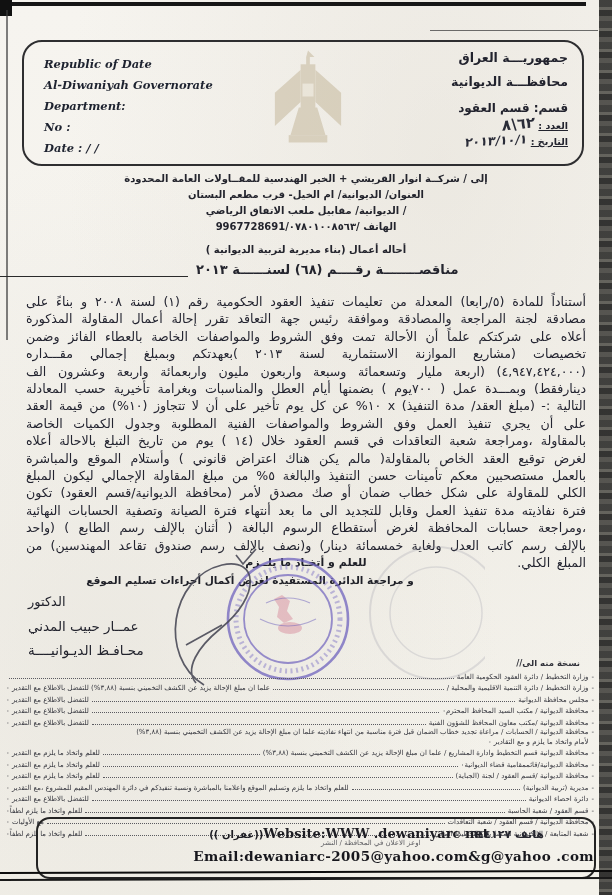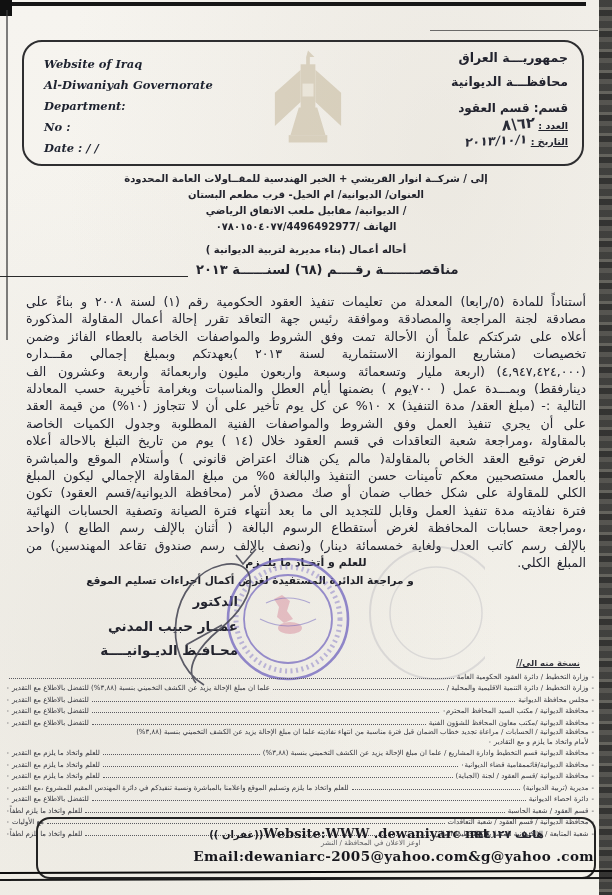--- a/index.html
+++ b/index.html
@@ -50,32 +50,32 @@
   
   .body-par{position:absolute;top:293px;left:26px;width:560px;direction:rtl;
     text-align:justify;text-align-last:right;font-size:12.6px;line-height:17.4px;
     word-spacing:2.5px;color:#232430;}
   .note1{position:absolute;top:556px;left:0;width:612px;text-align:center;direction:rtl;
     font-weight:bold;font-size:11px;color:#1f2028;}
   .note2{position:absolute;top:574px;left:30px;width:440px;text-align:center;direction:rtl;
     font-weight:bold;font-size:10.5px;color:#1f2028;}
 
   
-  .sig{position:absolute;top:594px;left:60px;width:178px;text-align:right;direction:rtl;
-    font-weight:bold;color:#23242e;}
+  .sig{position:absolute;top:594px;left:28px;width:178px;text-align:left;direction:rtl;
+    font-weight:normal;color:#23242e;}
   .sig .t{font-size:13px;margin-bottom:9px;}
   .sig .n{font-size:13.5px;margin-bottom:8px;}
   .sig .p{font-size:13.5px;letter-spacing:1px;}
 
   .marks-svg{position:absolute;top:533px;left:140px;width:345px;height:165px;}
 
   
   .dist{position:absolute;top:659px;right:18px;left:6px;direction:rtl;font-size:7px;
     line-height:9.5px;color:#33343c;}
-  .dist-header{font-weight:bold;font-size:8.5px;text-decoration:underline;margin:0 14px 2px 0;}
+  .dist-header{font-weight:bold;font-size:8.5px;margin:0 14px 2px 0;}
   .dist-row{display:flex;direction:rtl;align-items:baseline;}
   .d-dash{margin-left:3px;}
   .d-dest{white-space:normal;}
   .d-dots{flex:1;min-width:10px;border-bottom:1.3px dotted #5a5a60;margin:0 3px;height:7px;}
   .d-note{white-space:nowrap;}
   .d-indent{margin-right:168px;opacity:.85;}
 
   
   .footer-box{position:absolute;top:817px;left:36px;width:556px;height:58px;
     border:2px solid #232323;border-radius:14px;}
@@ -95,21 +95,21 @@
 <div class="page">
 
   <div class="top-scan-line"></div>
   <div class="corner-mark"></div>
   <div class="left-scan-line"></div>
   <div class="right-strip"></div>
   <div class="dash-top-right"></div>
 
   <div class="header-box">
     <div class="hdr-en">
-      <div>Website of Iraq</div>
+      <div>Republic of Date</div>
       <div>Al-Diwaniyah Governorate</div>
       <div>Department:</div>
       <div>No :</div>
       <div>Date :    /    /</div>
     </div>
 
     <div class="hdr-eagle">
       <svg width="92" height="112" viewBox="0 0 100 120">
         <g fill="#b9a987" opacity="0.85">
           <path d="M50 4 L57 11 L52 11 L52 20 L48 20 L48 11 Z"></path>
@@ -135,21 +135,21 @@
         <span class="lbl">التاريخ :</span>
         <span class="hand date">٢٠١٣/١٠/١</span>
       </div>
     </div>
   </div>
 
   <div class="recipient">
     <div>إلى / شركــة انوار القريشي + الخير الهندسية للمقــاولات العامة المحدودة</div>
     <div>العنوان/ الديوانية/ ام الخيل- قرب مطعم البستان</div>
     <div>/ الديوانية/ مقابيل ملعب الاتفاق الرياضي</div>
-    <div>الهاتف /٠٧٨٠١٥٠٤٠٧٧/4496492977</div>
+    <div>الهاتف /9967728691/٠٧٨٠١٠٠٨٥٦٣</div>
     <div class="r5">أحاله أعمال (بناء مديرية لتربية الديوانية )</div>
   </div>
 
   <div class="tender-row">
     <div class="tender-rule"></div>
     <div class="tender-text">مناقصــــــــة رقــــم (٦٨) لسنــــــة ٢٠١٣</div>
     <div class="tender-spacer"></div>
   </div>
 
   <div class="body-par">أستناداً للمادة (٥/رابعا) المعدلة من تعليمات تنفيذ العقود الحكومية رقم (١) لسنة ٢٠٠٨ و بناءً على مصادقة لجنة المراجعة والمصادقة وموافقة رئيس جهة التعاقد تقرر إحالة أعمال المقاولة المذكورة أعلاه على شركتكم علماً أن الأحالة تمت وفق الشروط والمواصفات الخاصة بالعطاء الفائز وضمن تخصيصات (مشاريع الموازنة الاستثمارية لسنة ٢٠١٣ )بعهدتكم وبمبلغ إجمالي مقـــداره (٤,٩٤٧,٤٢٤,٠٠٠) (اربعة مليار وتسعمائة وسبعة واربعون مليون واربعمائة واربعة وعشرون الف دينارفقط) وبمـــدة عمل ( ٧٠٠يوم ) بضمنها أيام العطل والمناسبات وبغرامة تأخيرية حسب المعادلة التالية :- (مبلغ العقد/ مدة التنفيذ) x ١٠% عن كل يوم تأخير على أن لا تتجاوز (١٠%) من قيمة العقد على أن يجري تنفيذ العمل وفق الشروط والمواصفات الفنية المطلوبة وجدول الكميات الخاصة بالمقاولة ،ومراجعة شعبة التعاقدات في قسم العقود خلال (١٤ ) يوم من تاريخ التبلغ بالاحالة أعلاه لغرض توقيع العقد الخاص بالمقاولة( مالم يكن هناك اعتراض قانوني ) وأستلام الموقع والمباشرة بالعمل مستصحبين معكم تأمينات حسن التنفيذ والبالغة ٥% من مبلغ المقاولة الإجمالي ليكون المبلغ الكلي للمقاولة على شكل خطاب ضمان أو صك مصدق لأمر (محافظة الديوانية/قسم العقود) تكون فترة نفاذيته مدة تنفيذ العمل وقابل للتجديد الى ما بعد أنتهاء فترة الصيانة وتصفية الحسابات النهائية ،ومراجعة حسابات المحافظة لغرض أستقطاع الرسوم البالغة ( أثنان بالإلف رسم الطابع ) (واحد بالإلف رسم كاتب العدل ولغاية خمسمائة دينار) و(نصف بالإلف رسم صندوق تقاعد المهندسين) من المبلغ الكلي.</div>

